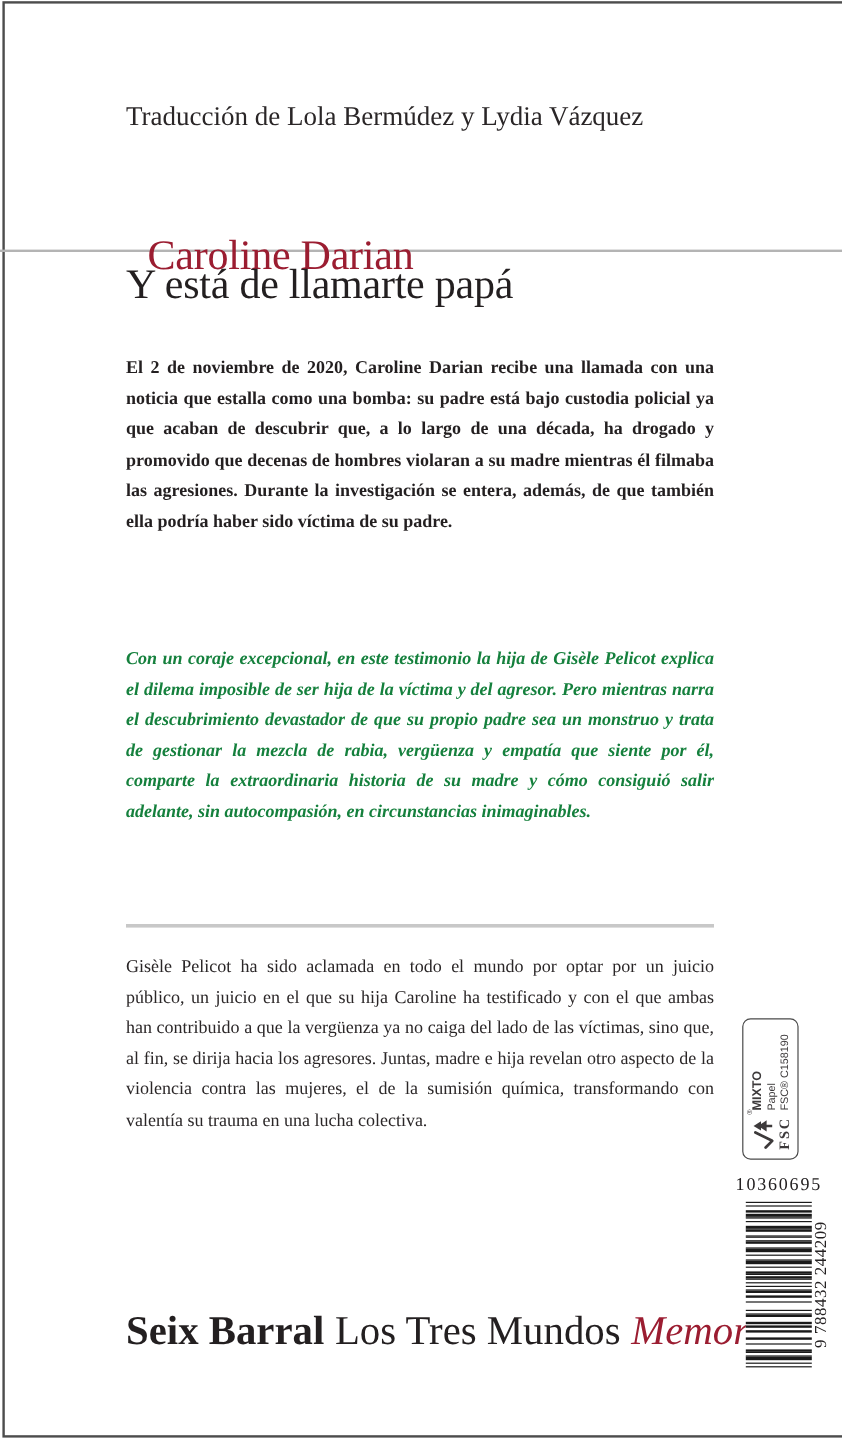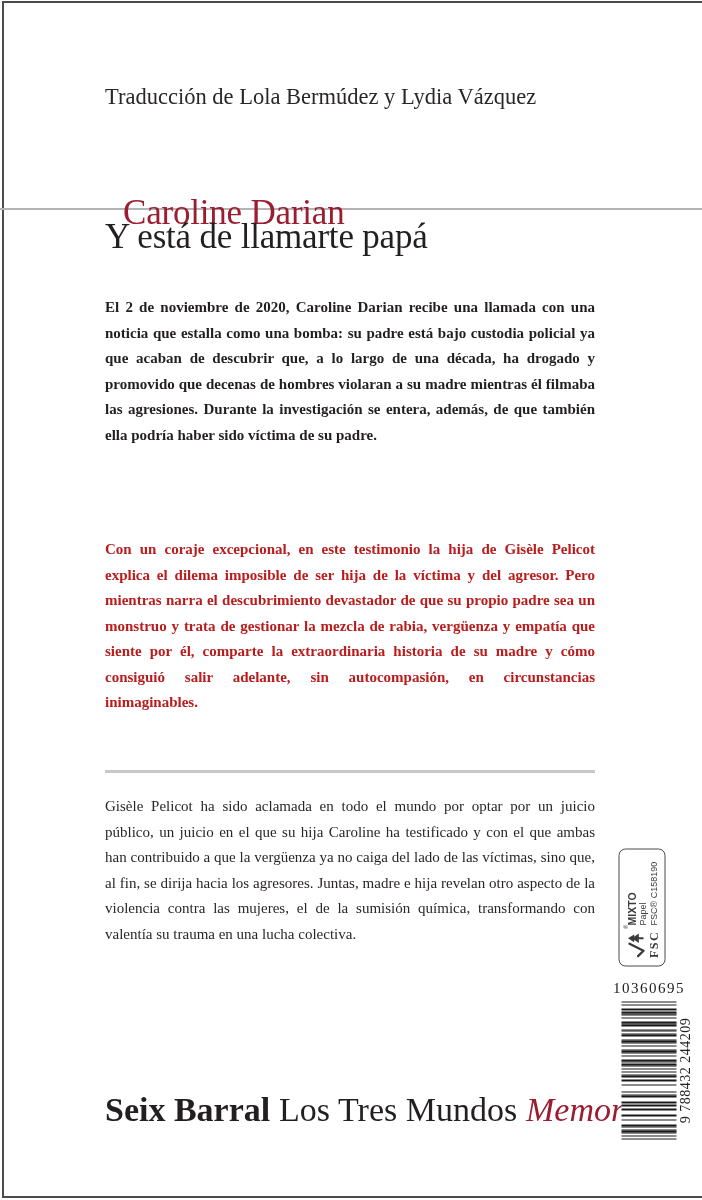--- a/index.html
+++ b/index.html
@@ -30,21 +30,21 @@
   .book-title {
     position:absolute; left:105px; top:218px; margin:0;
     font-size:35px; line-height:38px; font-weight:normal; color:#231f20;
     letter-spacing:-0.2px;
   }
   .para {
     position:absolute; left:105px; width:490px; margin:0;
     font-size:15px; line-height:25.5px; text-align:justify;
   }
   .para-bold   { top:295px; font-weight:bold; color:#231f20; }
-  .para-red    { top:537px; font-weight:bold; color:#b91c1c; }
+  .para-red    { top:537px; font-weight:bold; color:#15803d;font-style:italic; }
   .para-plain  { top:794px; font-weight:normal; color:#2a2627;font-family:Liberation Serif, serif; }
   .rule-col {
     position:absolute; left:105px; top:770px; width:490px; height:3px;
     background:#c8c8c8;
   }
   .imprint {
     position:absolute; left:105px; top:1094px; width:520px;
     font-size:34px; line-height:32px; color:#231f20; white-space:nowrap;
   }
   .imprint .publisher { font-weight:bold; }

